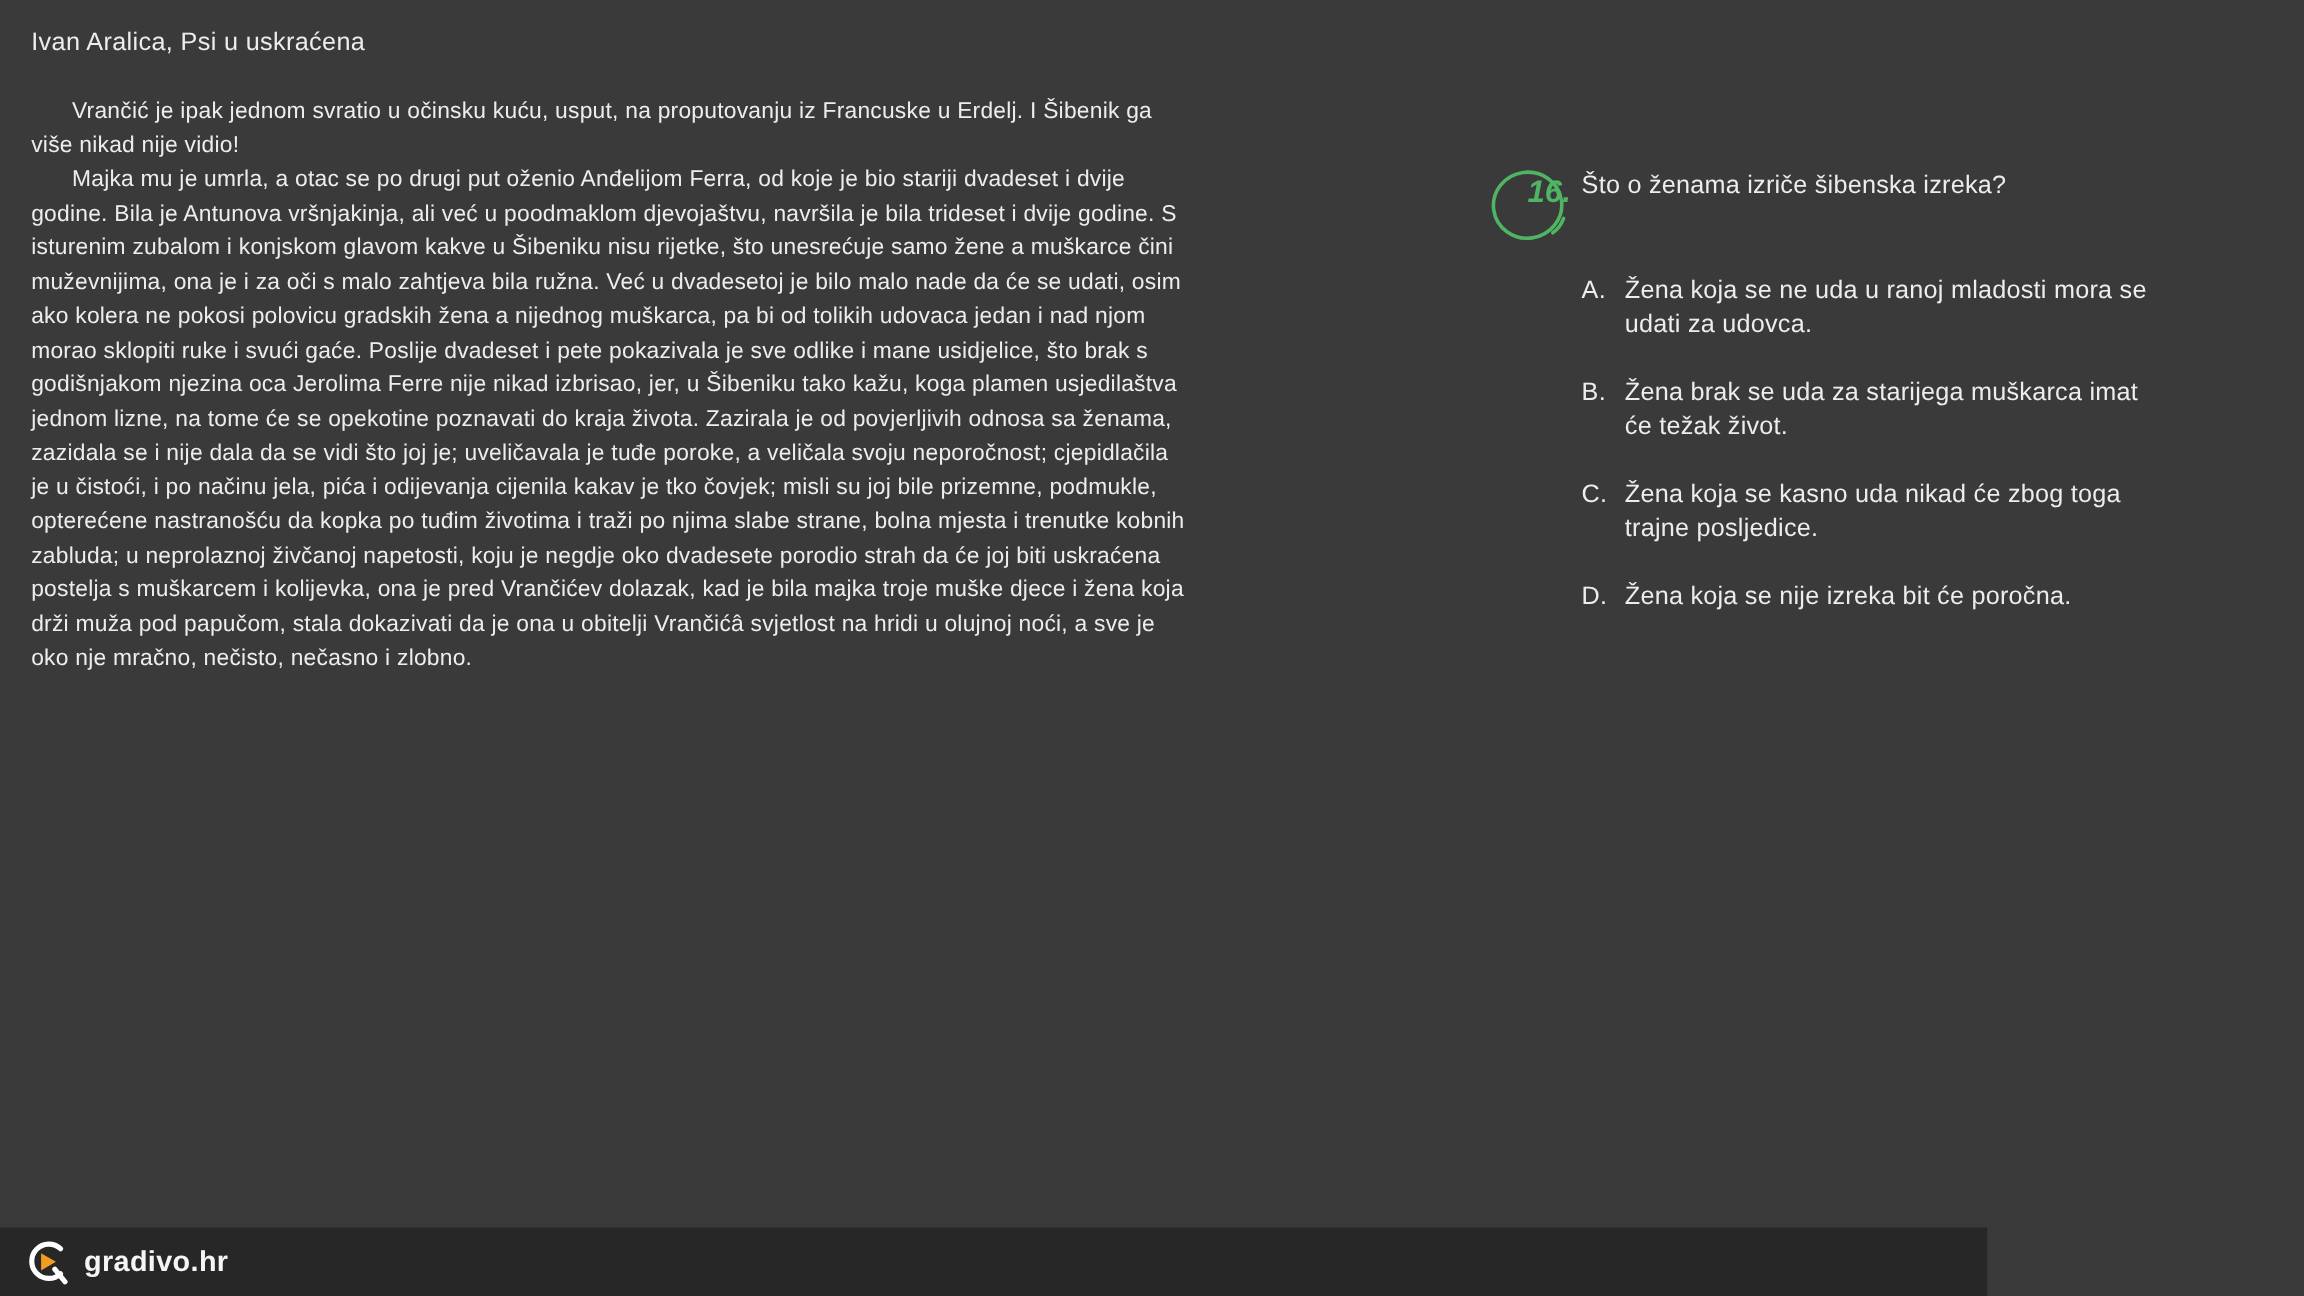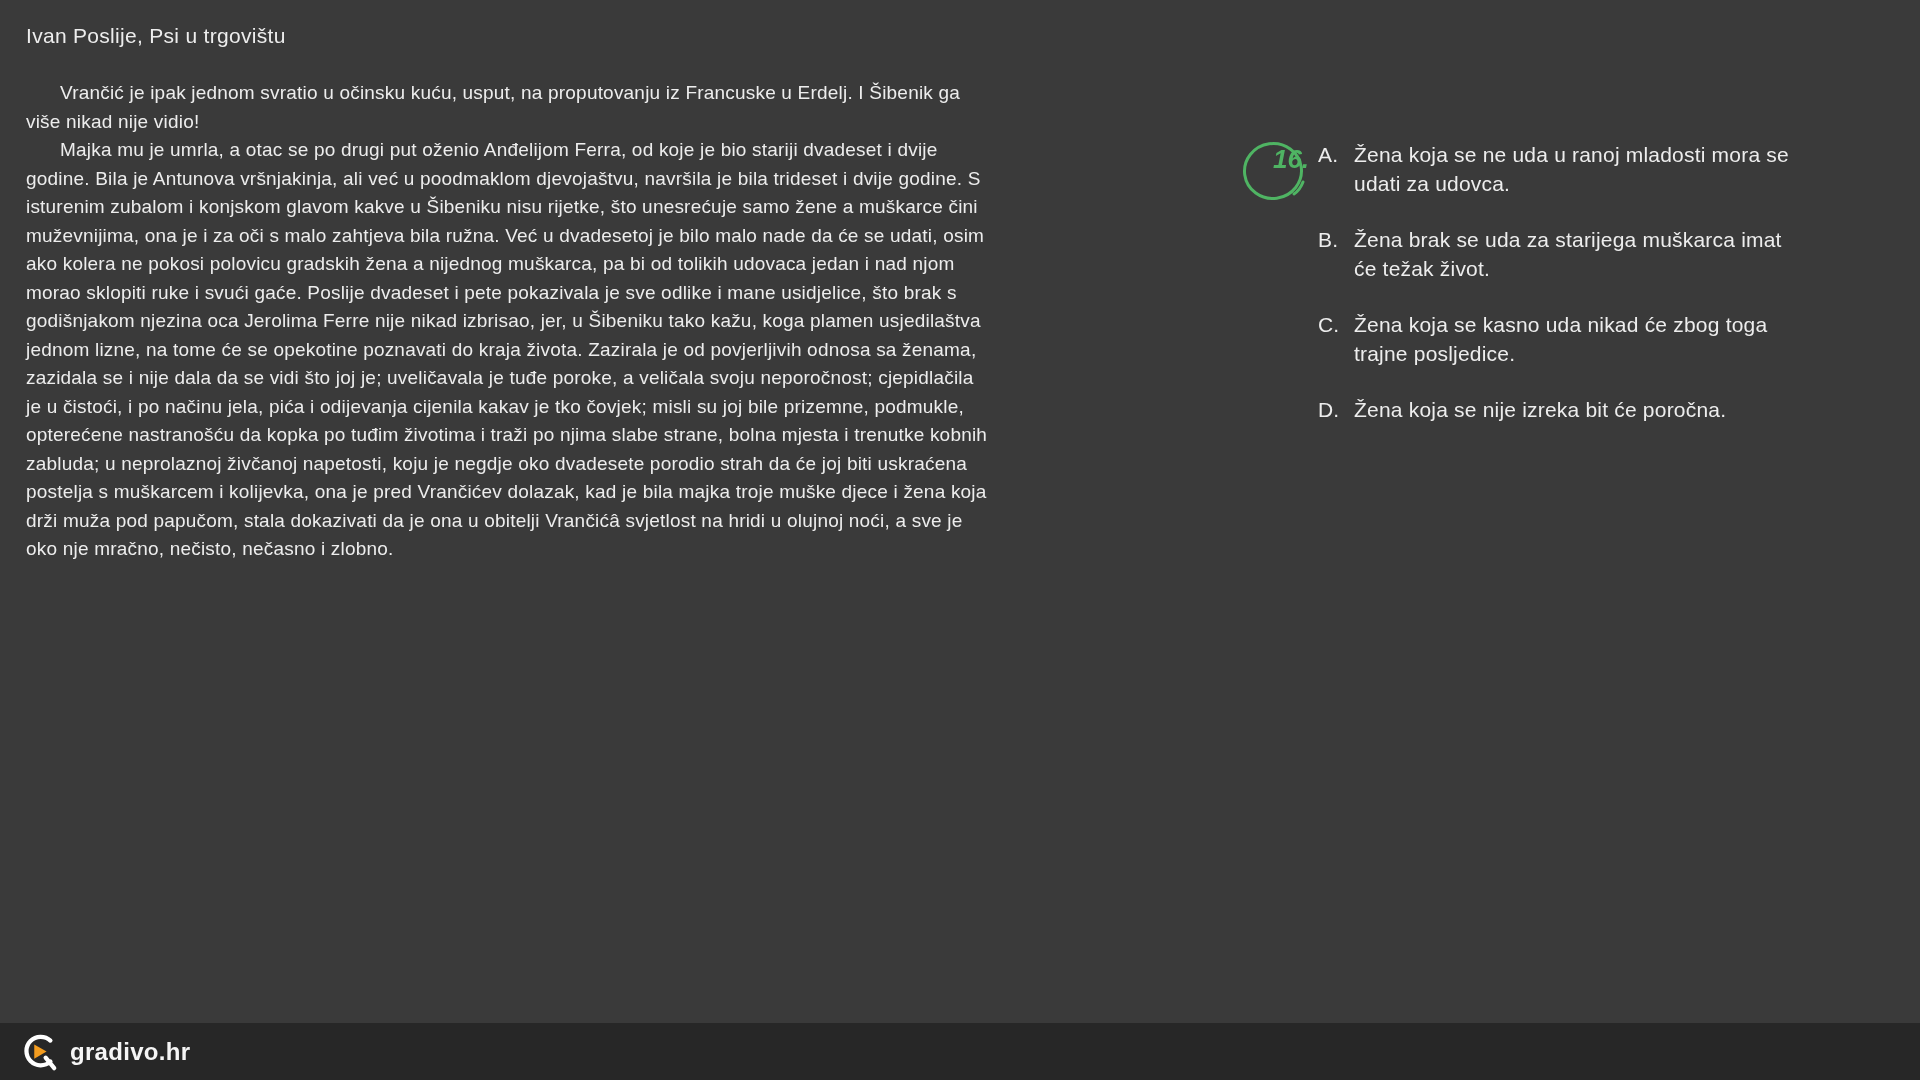--- a/index.html
+++ b/index.html
@@ -86,21 +86,21 @@
   }
   .option .text {
     flex: 1;
   }
 
   
   .footer {
     position: absolute;
     left: 0;
     top: 1023px;
-    width: 1920px;
+    width: 1656px;
     height: 57px;
     background: #272727;
     display: flex;
     align-items: center;
   }
   .logo {
     display: flex;
     align-items: center;
     margin-left: 20px;
     cursor: pointer;
@@ -110,34 +110,35 @@
     font-size: 24px;
     font-weight: bold;
     margin-left: 12px;
     letter-spacing: 0.3px;
   }
 </style>
 </head>
 <body>
 
 <div class="passage">
-  <div class="passage-title">Ivan Poslije, Psi u trgovištu</div>
+  <div class="passage-title">Ivan Aralica, Psi u uskraćena</div>
   <p>Vrančić je ipak jednom svratio u očinsku kuću, usput, na proputovanju iz Francuske u Erdelj. I Šibenik ga više nikad nije vidio!</p>
   <p>Majka mu je umrla, a otac se po drugi put oženio Anđelijom Ferra, od koje je bio stariji dvadeset i dvije godine. Bila je Antunova vršnjakinja, ali već u poodmaklom djevojaštvu, navršila je bila trideset i dvije godine. S isturenim zubalom i konjskom glavom kakve u Šibeniku nisu rijetke, što unesrećuje samo žene a muškarce čini muževnijima, ona je i za oči s malo zahtjeva bila ružna. Već u dvadesetoj je bilo malo nade da će se udati, osim ako kolera ne pokosi polovicu gradskih žena a nijednog muškarca, pa bi od tolikih udovaca jedan i nad njom morao sklopiti ruke i svući gaće. Poslije dvadeset i pete pokazivala je sve odlike i mane usidjelice, što brak s godišnjakom njezina oca Jerolima Ferre nije nikad izbrisao, jer, u Šibeniku tako kažu, koga plamen usjedilaštva jednom lizne, na tome će se opekotine poznavati do kraja života. Zazirala je od povjerljivih odnosa sa ženama, zazidala se i nije dala da se vidi što joj je; uveličavala je tuđe poroke, a veličala svoju neporočnost; cjepidlačila je u čistoći, i po načinu jela, pića i odijevanja cijenila kakav je tko čovjek; misli su joj bile prizemne, podmukle, opterećene nastranošću da kopka po tuđim životima i traži po njima slabe strane, bolna mjesta i trenutke kobnih zabluda; u neprolaznoj živčanoj napetosti, koju je negdje oko dvadesete porodio strah da će joj biti uskraćena postelja s muškarcem i kolijevka, ona je pred Vrančićev dolazak, kad je bila majka troje muške djece i žena koja drži muža pod papučom, stala dokazivati da je ona u obitelji Vrančićâ svjetlost na hridi u olujnoj noći, a sve je oko nje mračno, nečisto, nečasno i zlobno.</p>
 </div>
 
 <div class="question-badge">
   <svg width="70" height="74" viewBox="0 0 70 74">
     <ellipse cx="31" cy="33" rx="28.5" ry="27.5" fill="none" stroke="#4fb463" stroke-width="3" stroke-linecap="round" transform="rotate(-8 31 33)"></ellipse>
     <path d="M 52 56 Q 58 52 61 44" fill="none" stroke="#4fb463" stroke-width="3" stroke-linecap="round"></path>
   </svg>
   <div class="num" style="color:#4fb463;">16.</div>
 </div>
 
 <div class="question-block">
+  <p class="question-text">Što o ženama izriče šibenska izreka?</p>
 
   <div class="option">
     <span class="letter">A.</span>
     <span class="text">Žena koja se ne uda u ranoj mladosti mora se udati za udovca.</span>
   </div>
   <div class="option">
     <span class="letter">B.</span>
     <span class="text">Žena brak se uda za starijega muškarca imat će težak život.</span>
   </div>
   <div class="option">

